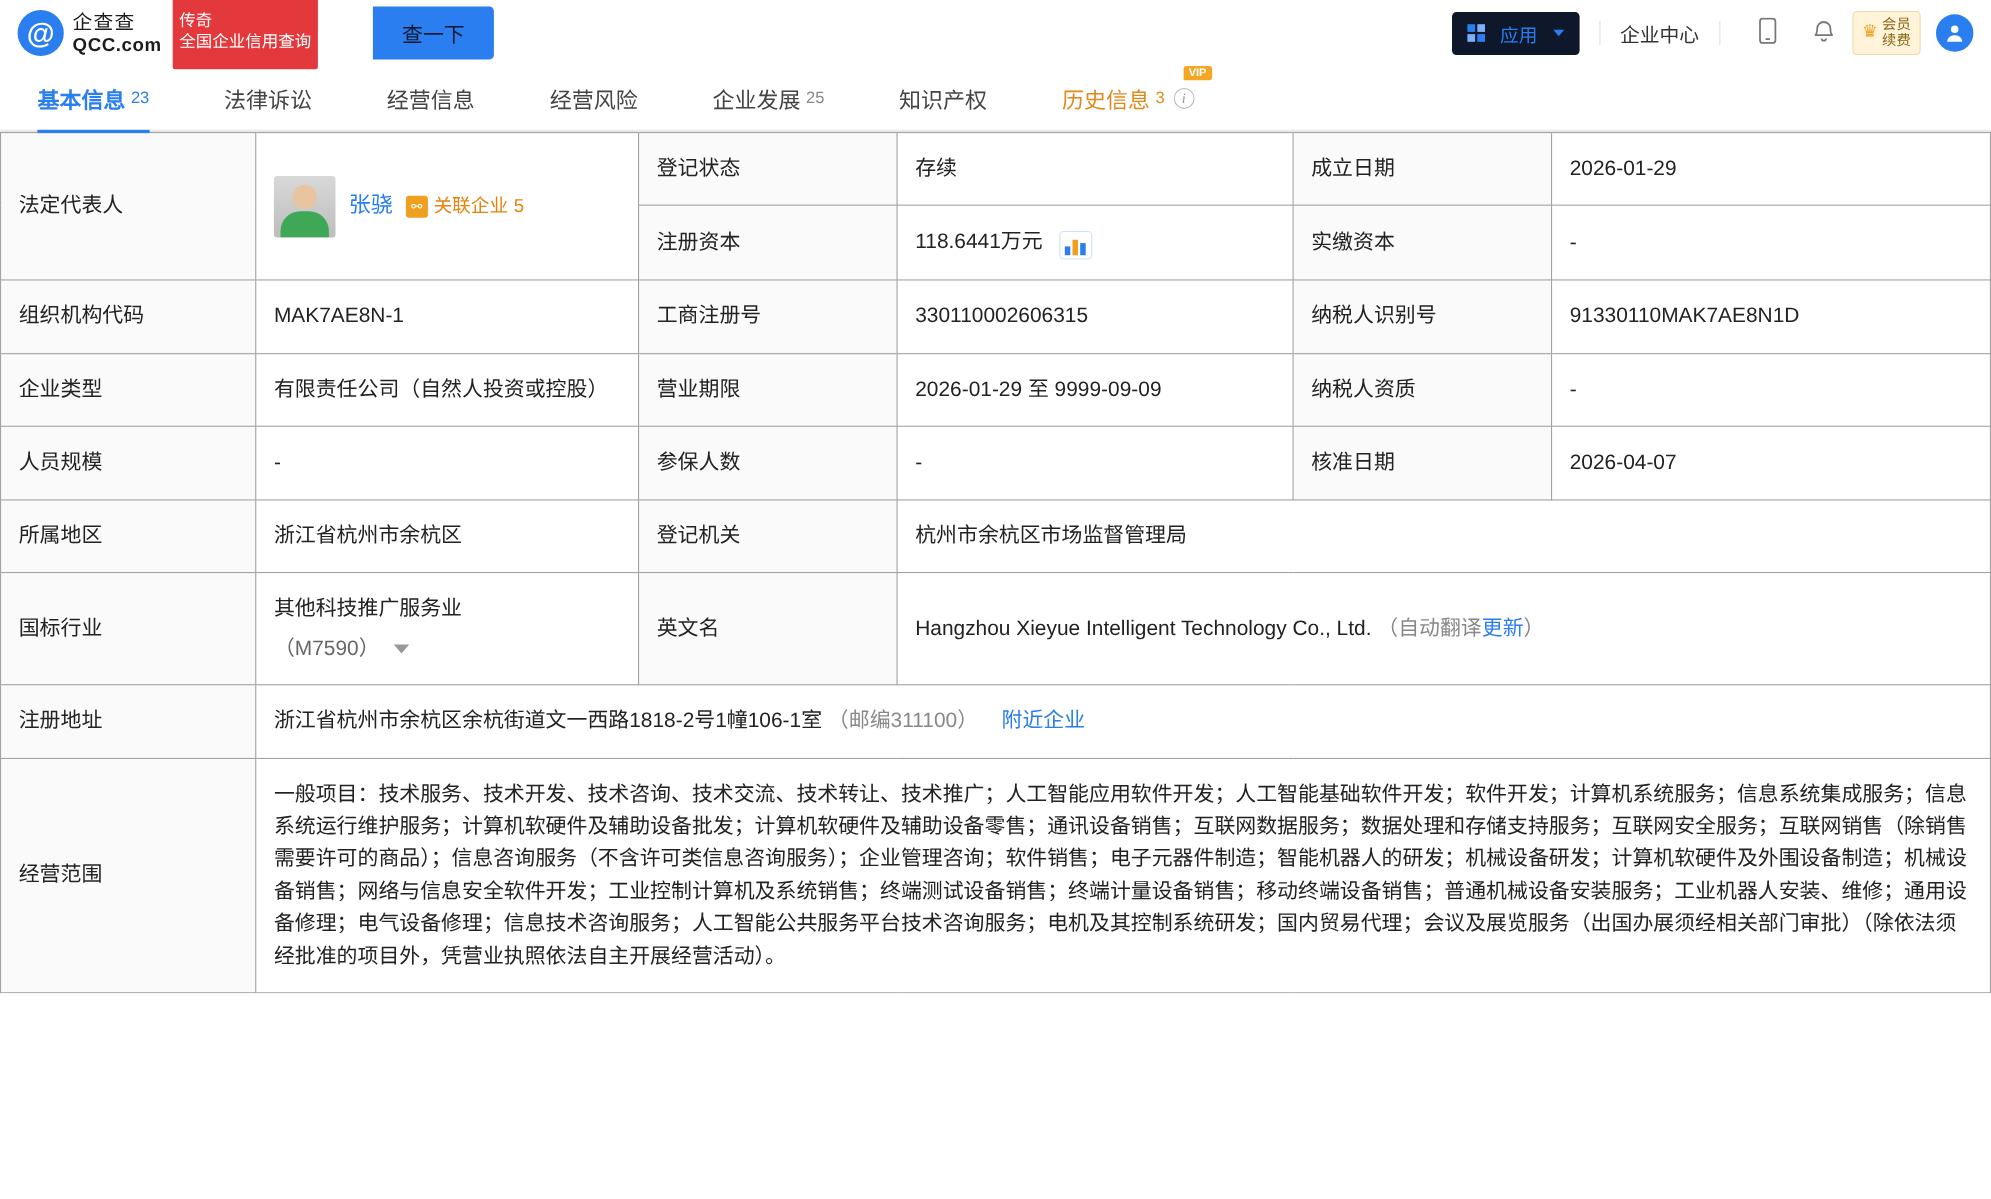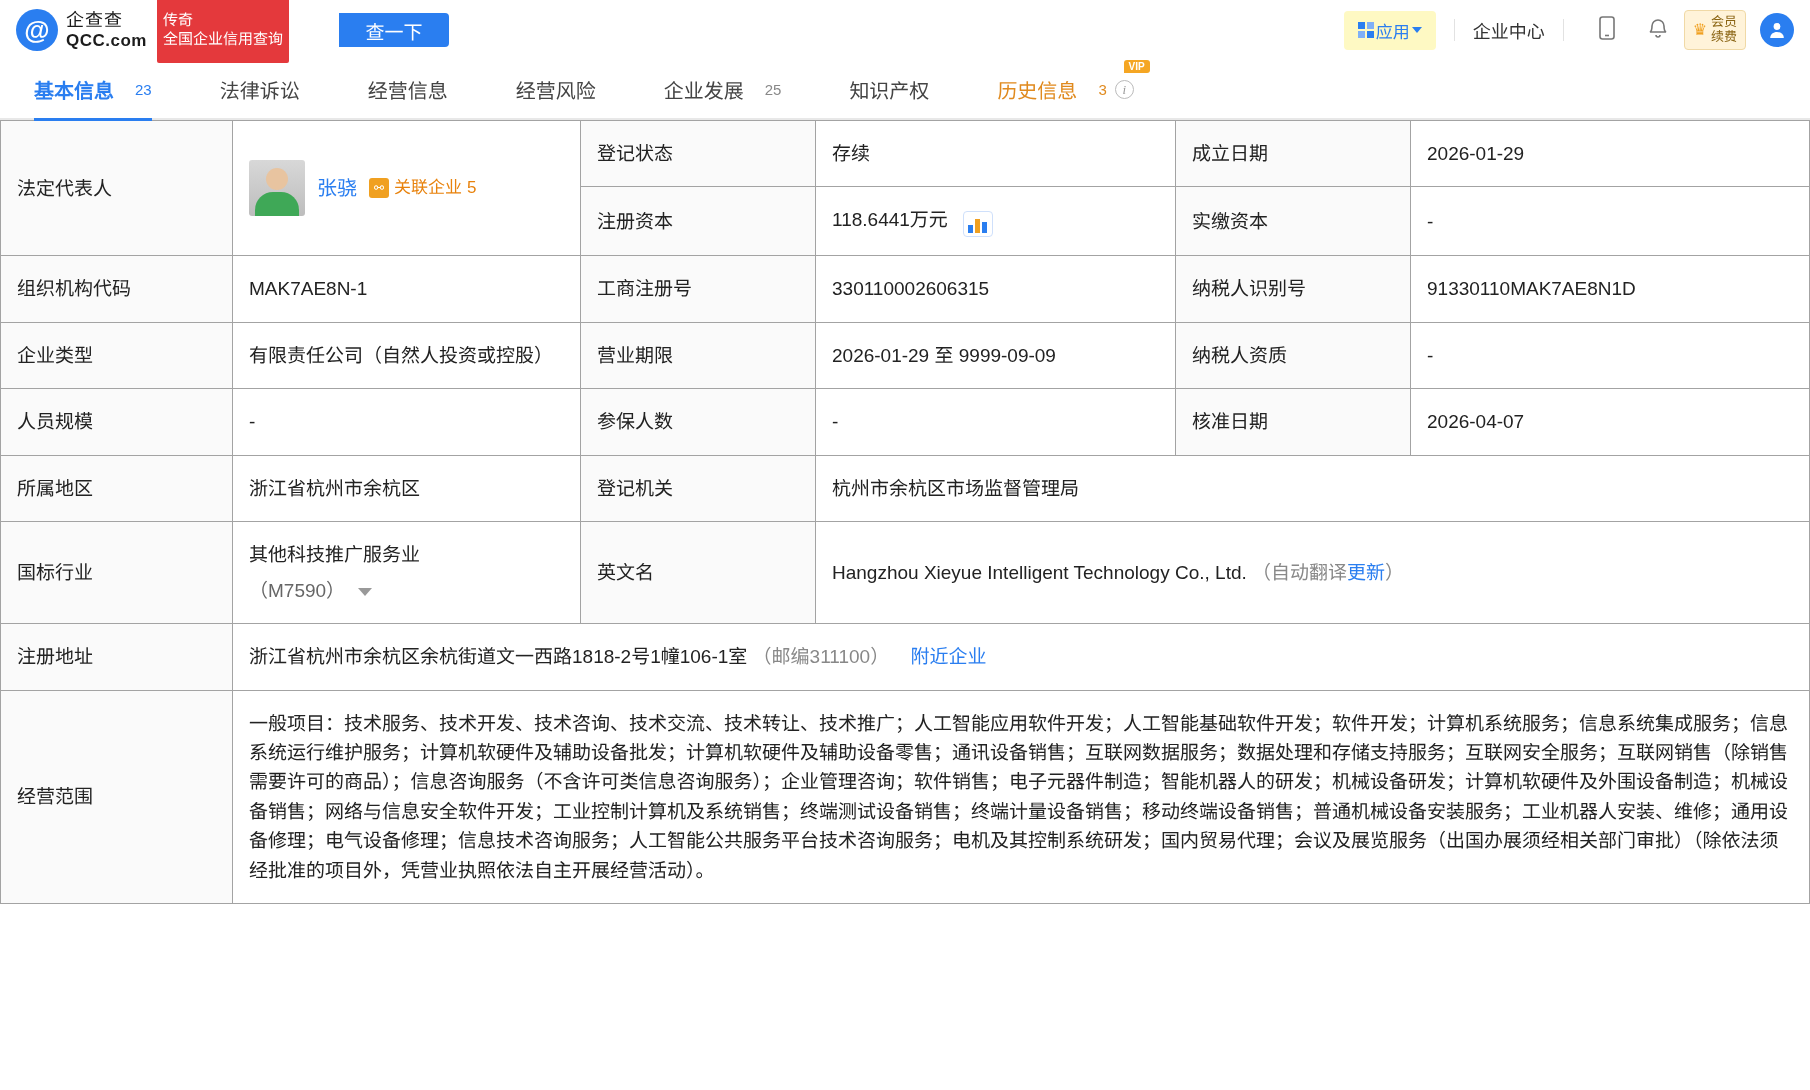--- a/index.html
+++ b/index.html
@@ -64,36 +64,36 @@
     font-family: "Liberation Sans", sans-serif;
     background: transparent;
   }
   .clear-btn {
     width: 18px; height: 18px; border-radius: 50%;
     background: #c9c9c9; color: #fff;
     font-size: 13px; line-height: 18px; text-align: center;
     cursor: pointer; flex: 0 0 auto;
   }
   .search-submit {
-    width: 110px; height: 34px;
-    background: #2a7ef0; color: #ffffff;
+    width: 110px; height: 48px;
+    background: #2a7ef0; color: #0f172a;
     border: none; border-radius: 0 4px 4px 0;
     font-size: 19px; cursor: pointer;
     font-family: "Liberation Sans", sans-serif;
   }
 
   .header-right {
     margin-left: auto;
     display: flex; align-items: center;
     height: 44px;
     gap: 0;
   }
   .apps-btn {
-    display: flex; align-items: center; gap: 2px;
-    background: #fef9c3; color: #2a7ef0;
+    display: flex; align-items: center; gap: 14px;
+    background: #0f172a; color: #2a7ef0;
     padding: 7px 14px; border-radius: 4px;
     font-size: 17px; cursor: pointer;
   }
   .apps-grid {
     display: grid; grid-template-columns: 7px 7px; grid-gap: 2px;
   }
   .apps-grid i { display: block; width: 7px; height: 7px; background: #2a7ef0; }
   .apps-grid i:nth-child(2), .apps-grid i:nth-child(3) { background: #7fb0f7; }
   .caret-down {
     width: 0; height: 0;
@@ -131,21 +131,21 @@
   .tab {
     padding: 0 34px;
     font-size: 20px;
     color: #444;
     height: 60px;
     display: flex; align-items: center;
     cursor: pointer;
     position: relative;
     white-space: nowrap;
   }
-  .tab .sup { font-size: 15px; margin-left: 21px; color: #888; }
+  .tab .sup { font-size: 15px; margin-left: 5px; color: #888; }
   .tab.active { color: #2a7ef0; font-weight: bold; }
   .tab.active .sup { color: #2a7ef0; font-weight: normal; }
   .tab.active::after {
     content: ""; position: absolute;
     left: 34px; right: 34px; bottom: -2px;
     height: 3px; background: #2a7ef0;
   }
   .tab.history { color: #e08a1e; }
   .tab.history .sup { color: #e08a1e; }
   .vip-tag {

